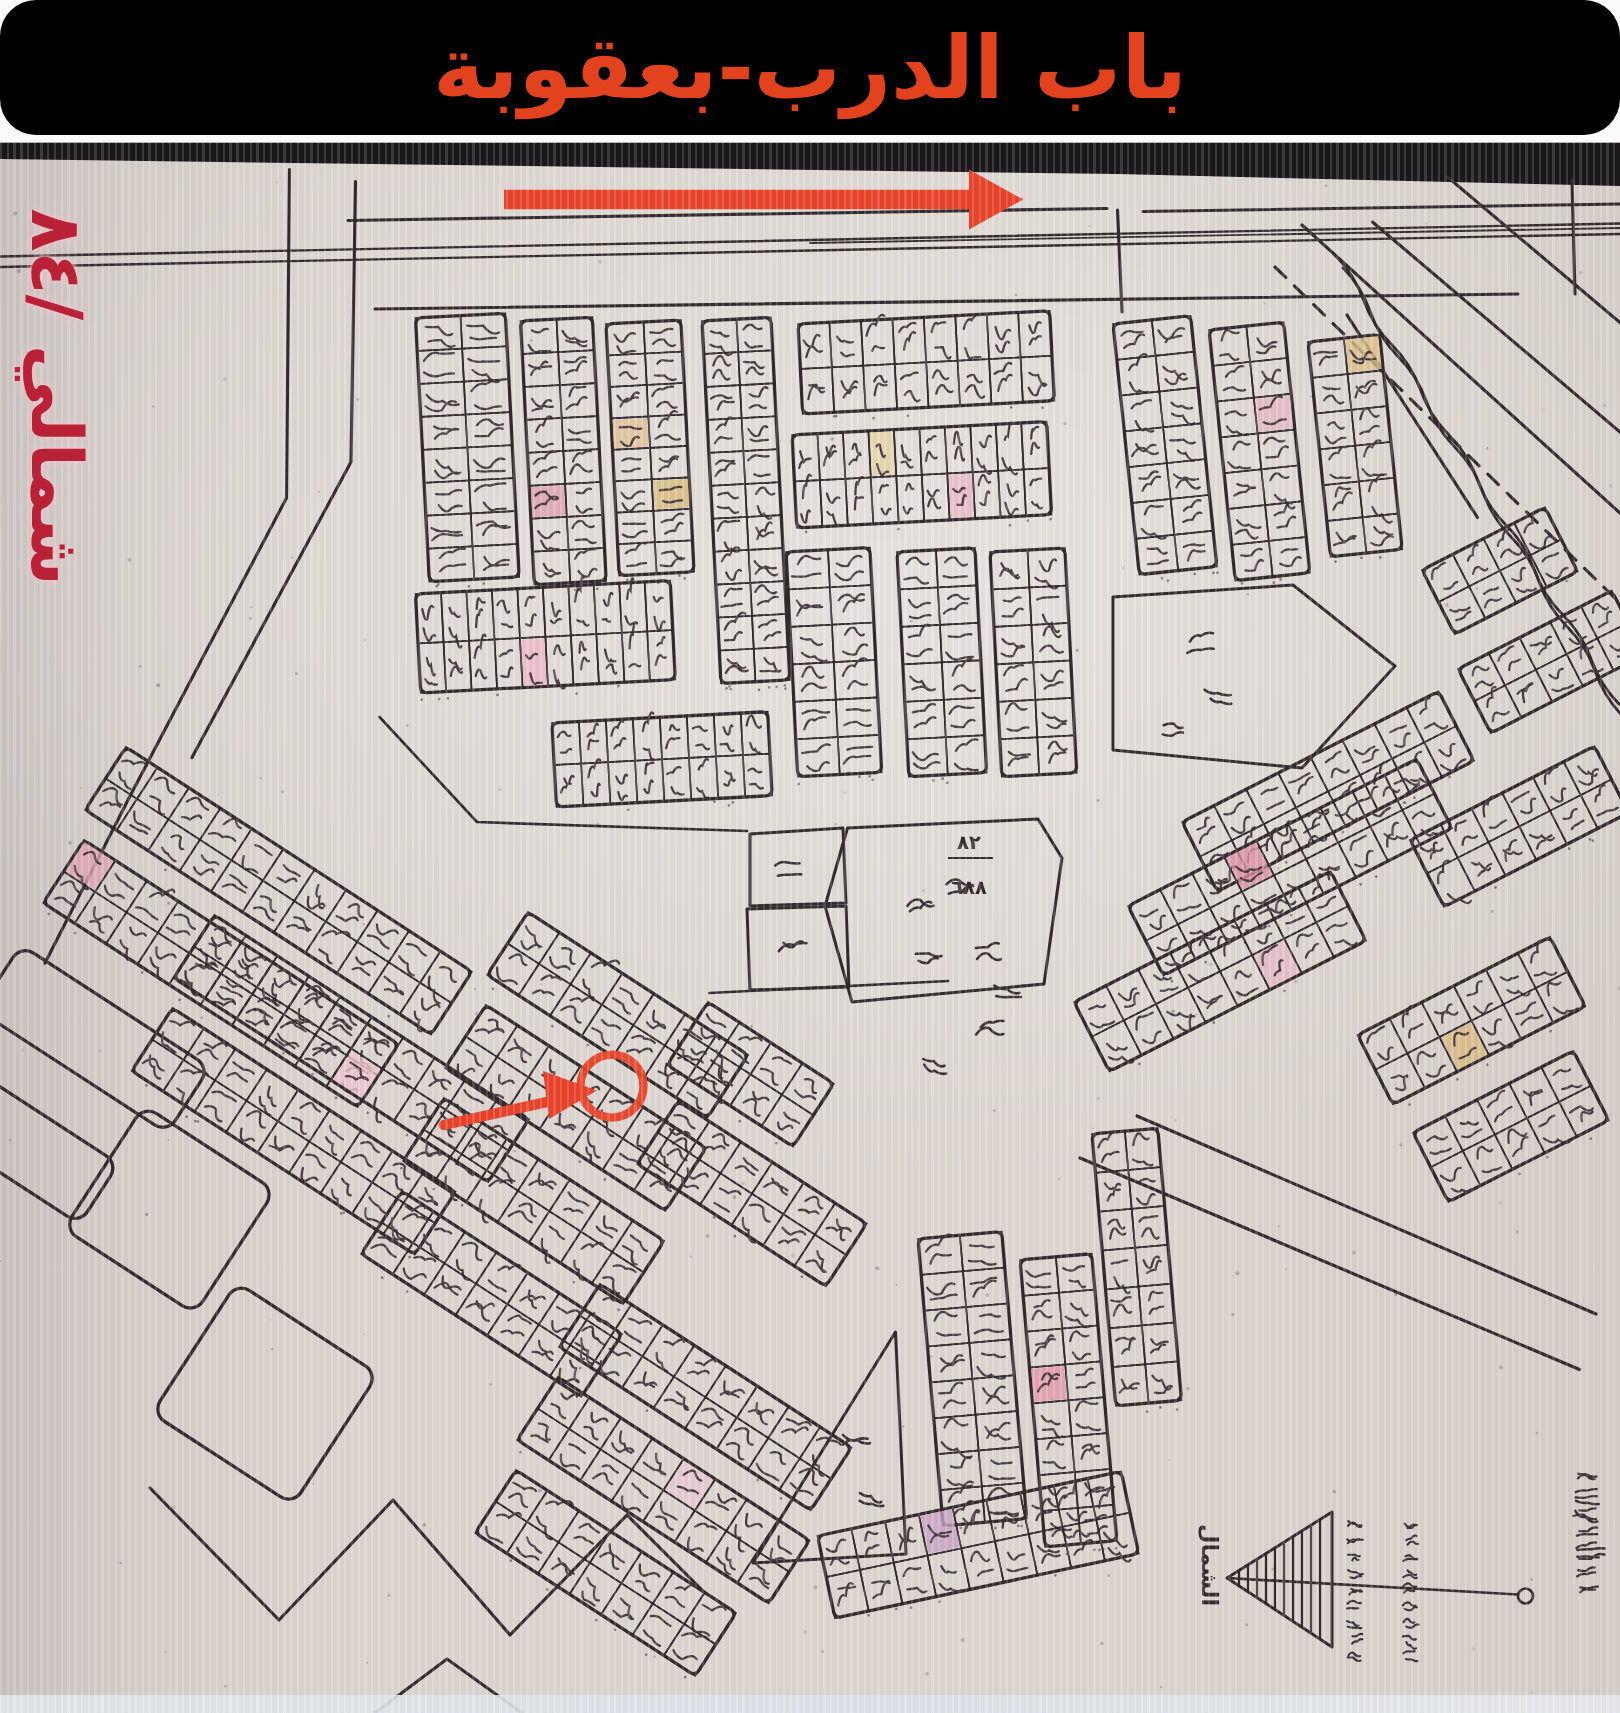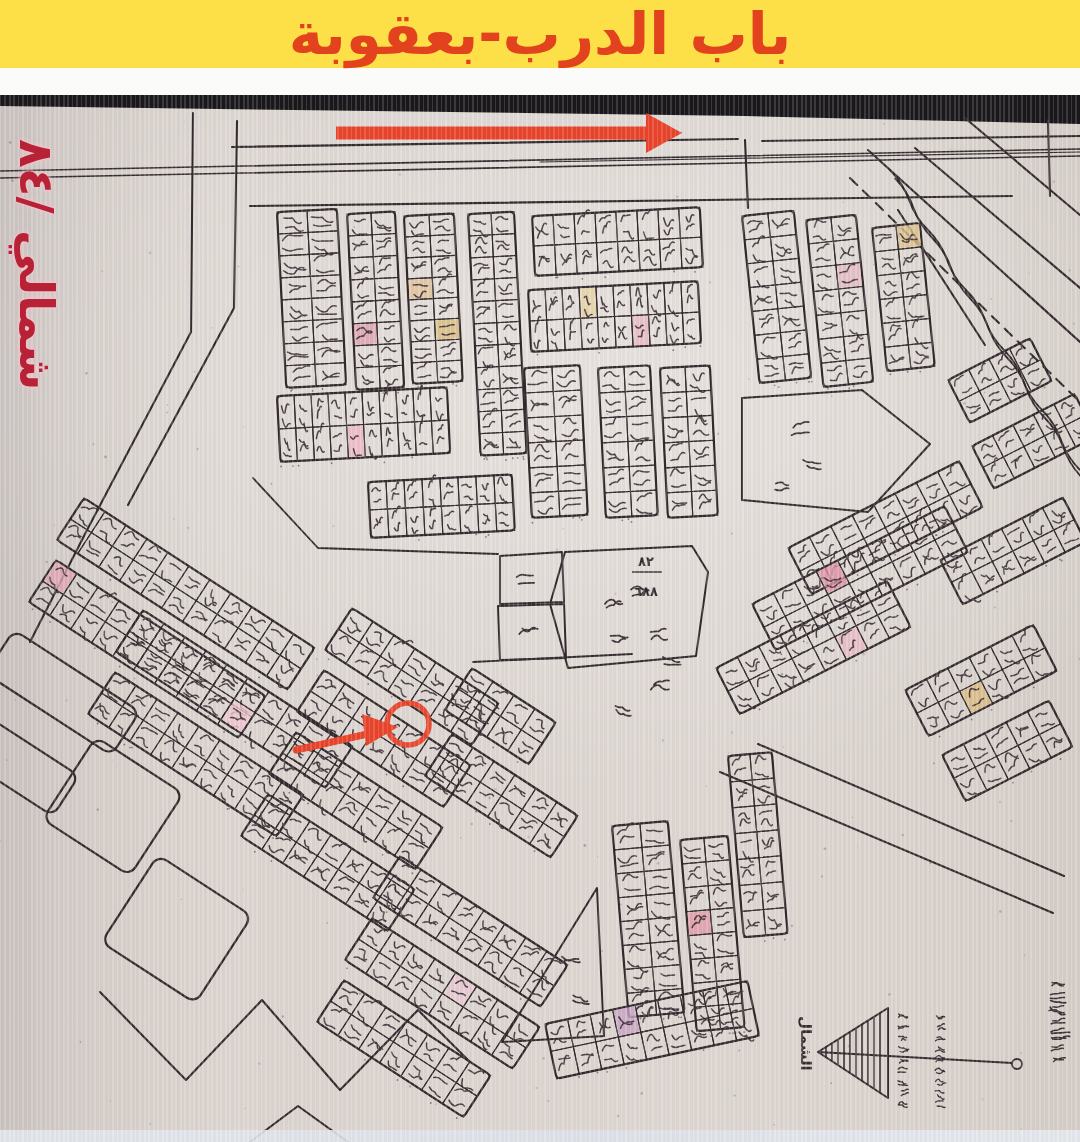--- a/index.html
+++ b/index.html
@@ -1,19 +1,19 @@
 <!DOCTYPE html>
 <html style="--title-color: #e2421e; --side-color: #b92136;"><head>
 <meta charset="utf-8">
 <style>
   html,body{margin:0;padding:0;background:#888;}
   .stage{position:relative;width:1080px;height:1142px;overflow:hidden;
          font-family:"DejaVu Sans",sans-serif;background:#fbfbfa;}
-  .title-bar{position:absolute;top:0;left:0;width:1080px;height:68px;
-         background:#fde047;display:flex;align-items:center;justify-content:center;}
+  .title-bar{position:absolute;top:0;left:0;width:1080px;height:90px;
+         background:#000000;display:flex;align-items:center;justify-content:center;border-radius:24px;}
   .title-bar h1{margin:0;font-size:58px;font-weight:bold;letter-spacing:1px;
          color:var(--title-color,#e2421e);direction:rtl;}
   .map{position:absolute;top:95px;left:0;width:1080px;height:1047px;
        background:
          radial-gradient(1100px 650px at 55% 28%, rgba(255,255,255,.30), rgba(255,255,255,0) 62%),
          linear-gradient(90deg,#c9c2bf 0px,#d5cec9 90px,#dbd4cf 220px,#ddd6d1 65%,#d5cec8 100%);}
   .map::before{content:"";position:absolute;left:0;right:0;bottom:0;height:12px;
        background:linear-gradient(90deg,#e3e8ee 0%,#dde3ea 55%,#e6eaef 100%);opacity:.9;z-index:3;}
   .map::after{content:"";position:absolute;inset:0;z-index:4;pointer-events:none;
        background:repeating-linear-gradient(90deg,rgba(255,255,255,.15) 0 1.5px,

